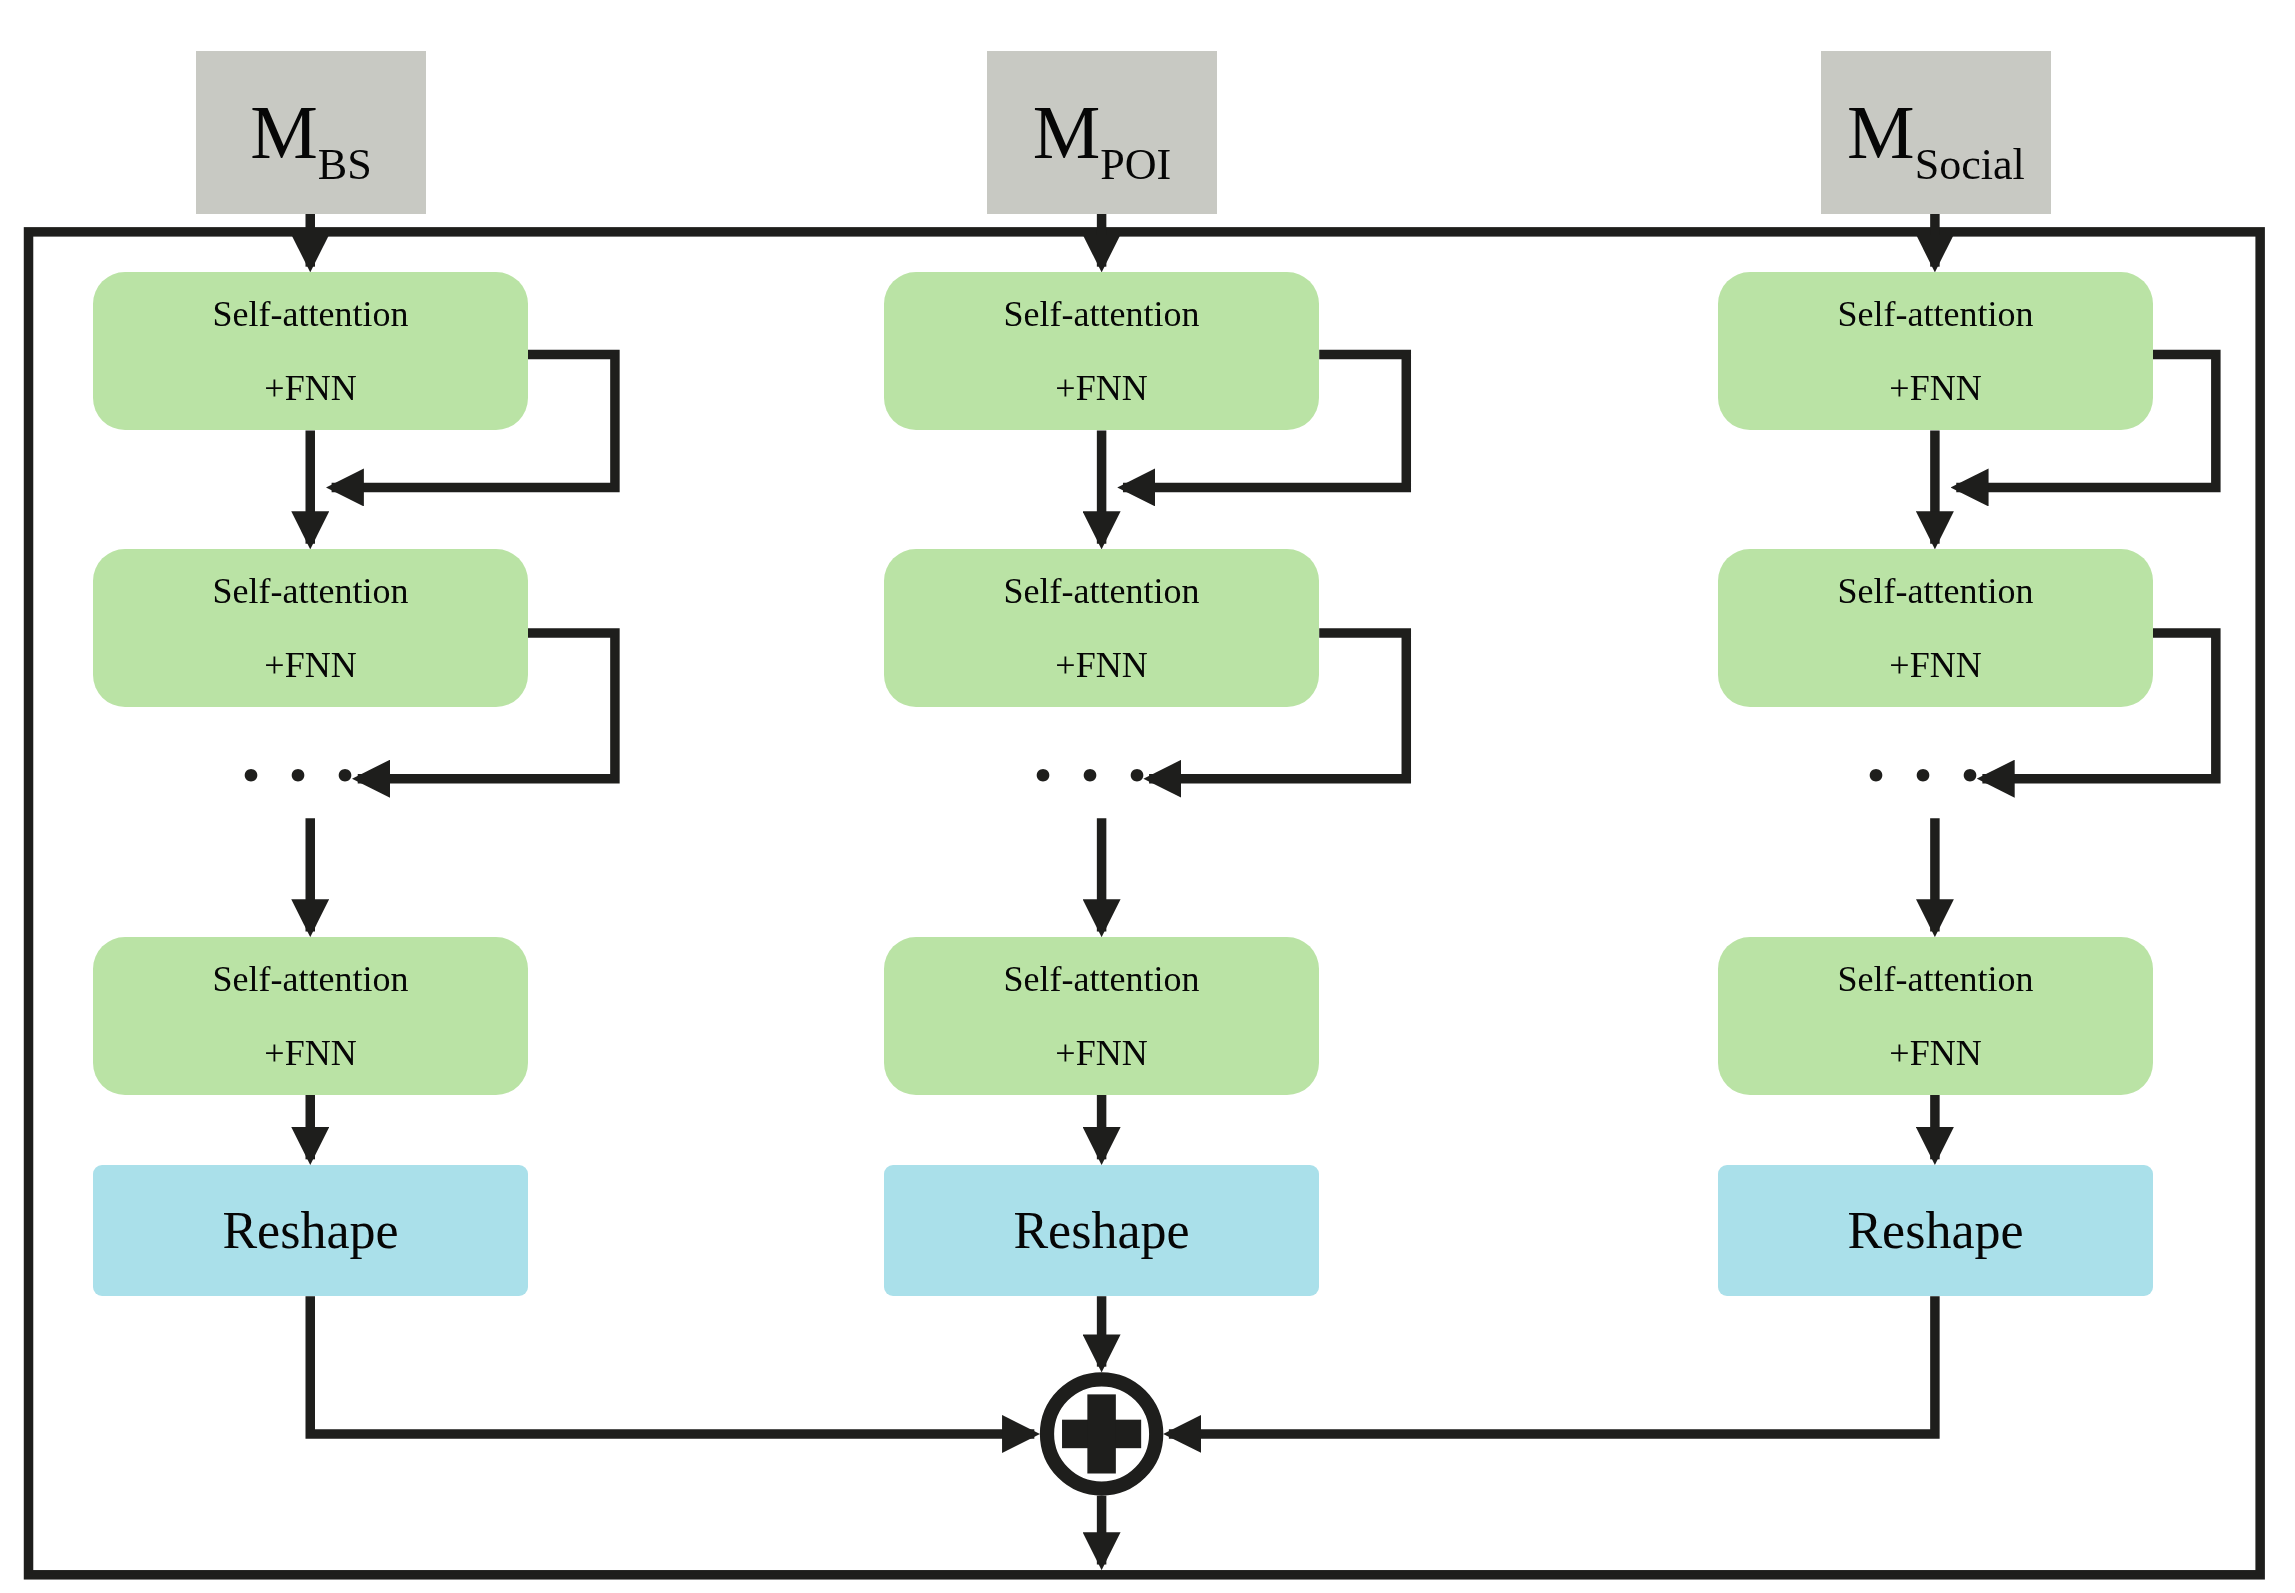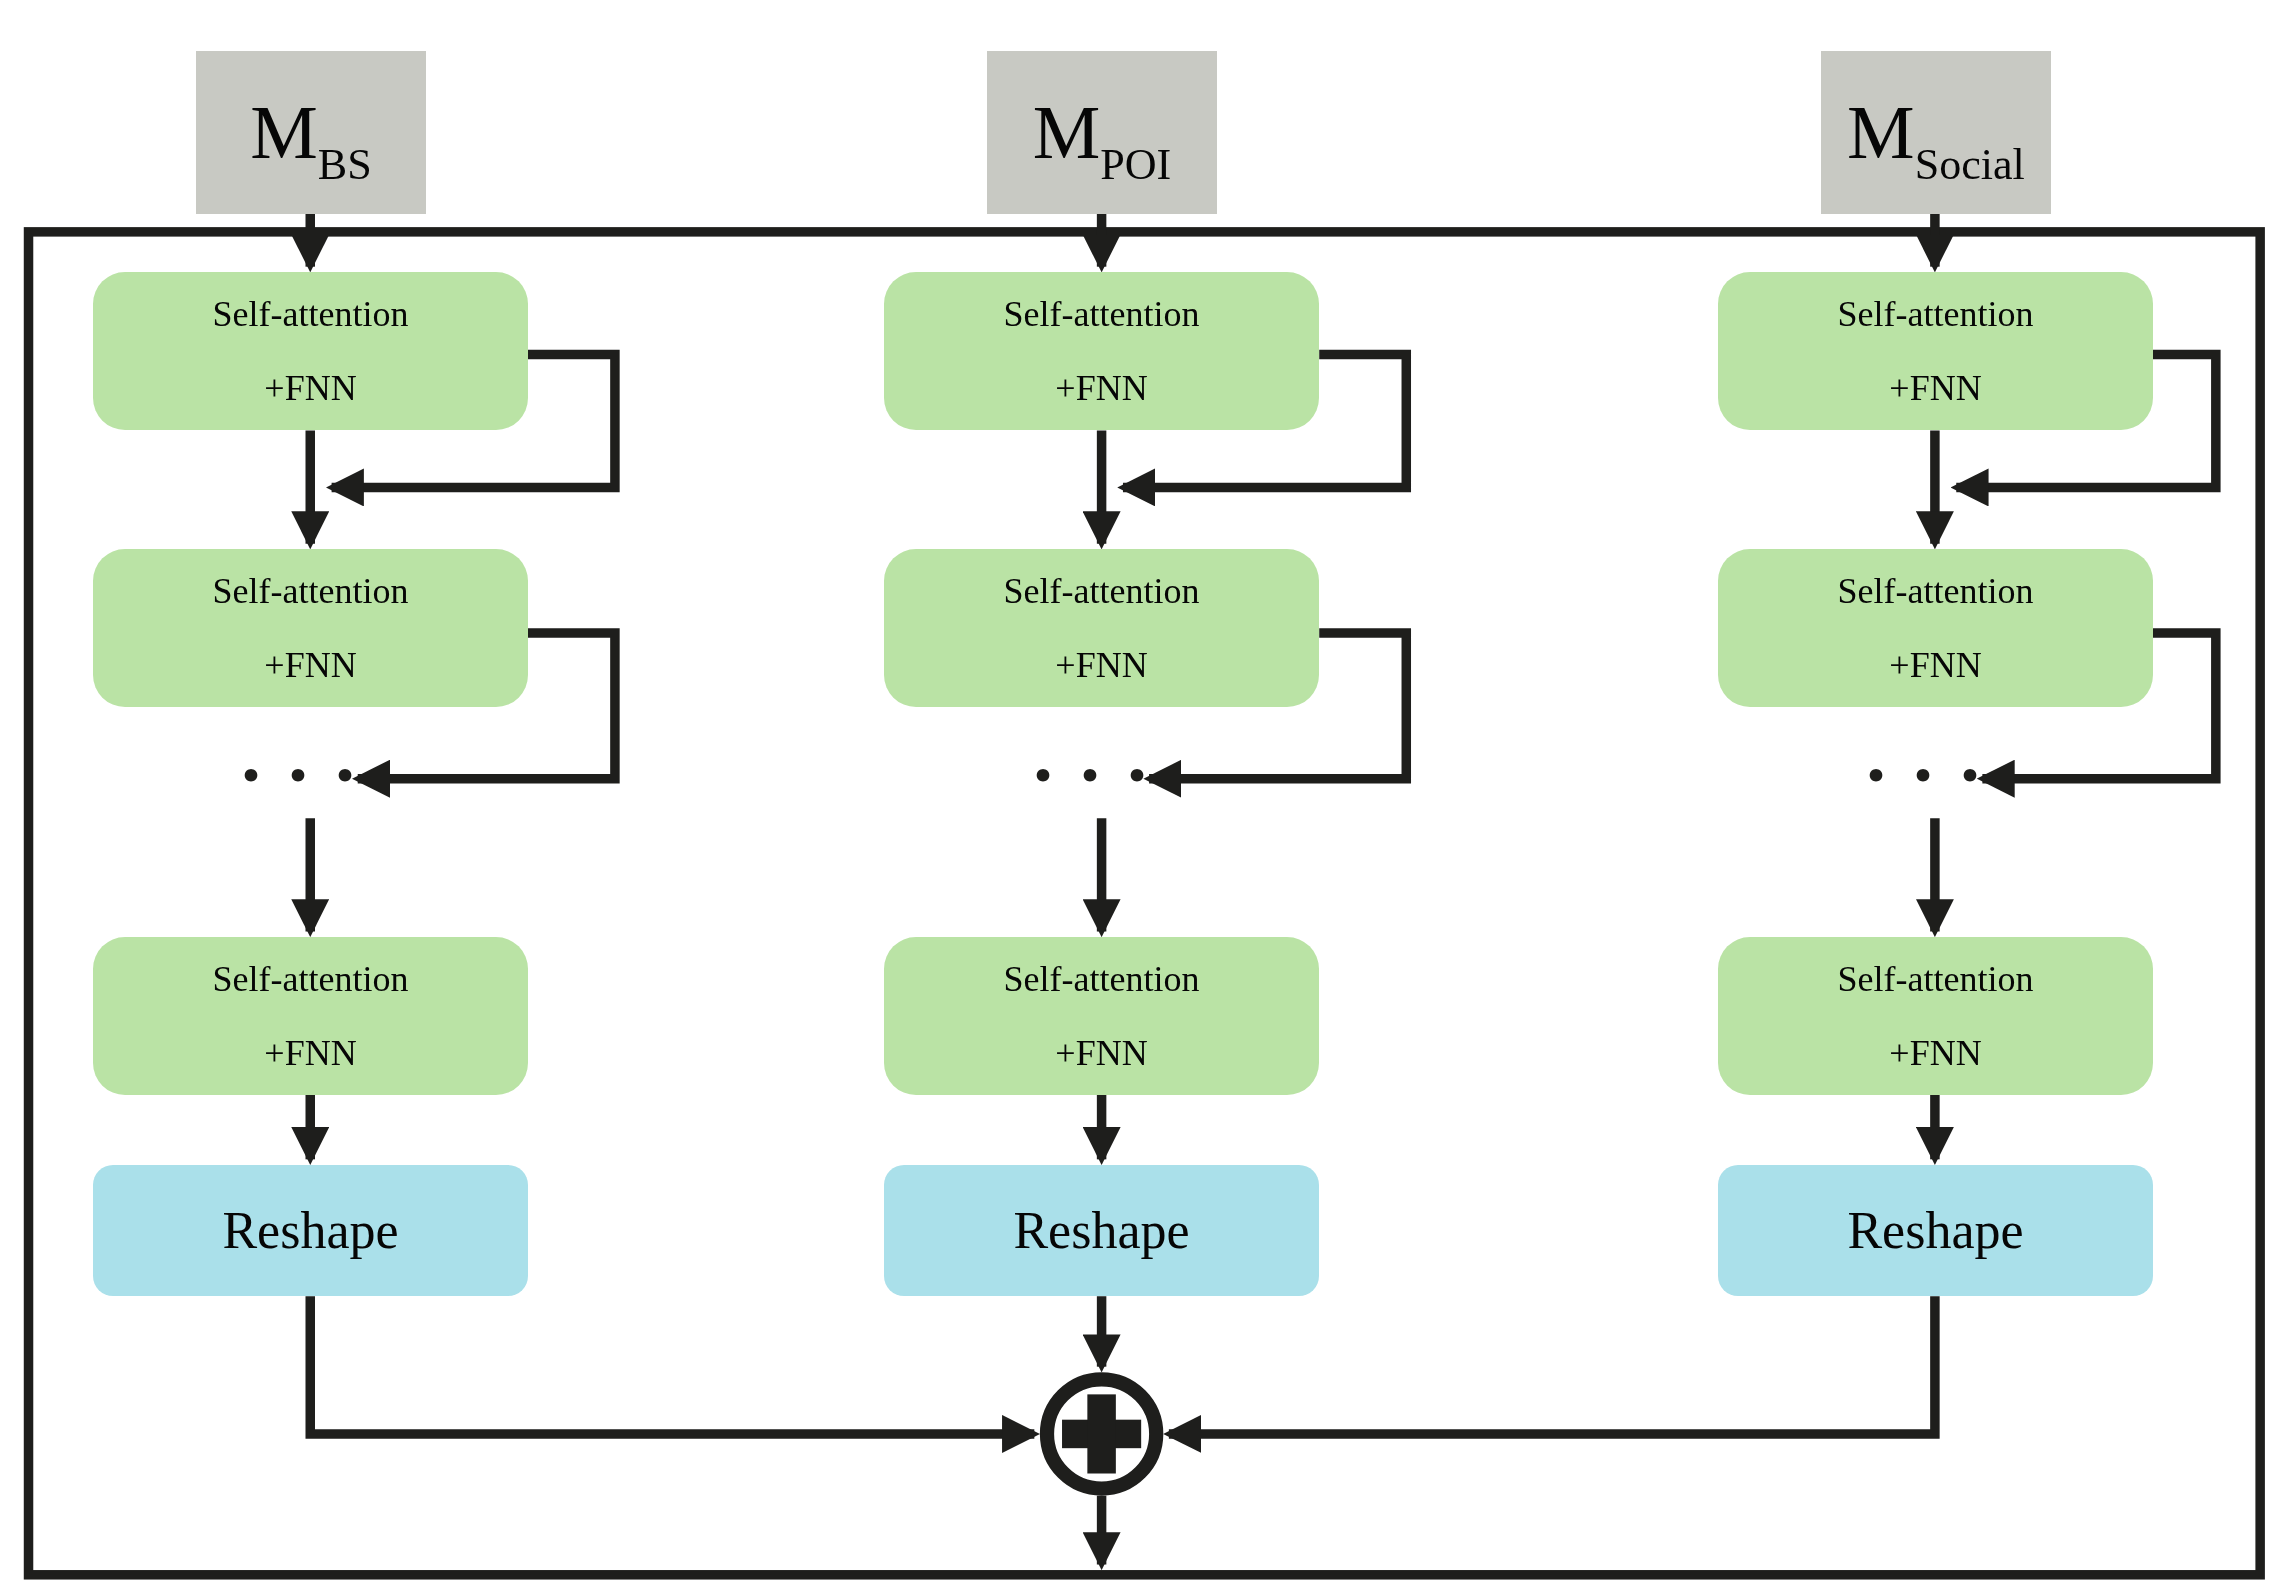--- a/index.html
+++ b/index.html
@@ -18,21 +18,21 @@
     position:absolute; display:flex; align-items:center; justify-content:center;
     text-align:center; color:var(--text,#060606);
   }
   .input-box { width:230px; height:163px; top:19px;
     background:var(--block-gray,#c8c9c3); font-size:76px;margin-top:32px; }
   .input-box sub { font-size:0.58em; line-height:0; position:relative; top:0.12em; }
   .block { width:435px; height:158px; flex-direction:column;
     background:var(--block-green,#bae3a5); border-radius:32px;
     font-size:36px; line-height:74px; }
   .reshape { width:435px; height:131px; top:1165px;
-    background:var(--block-cyan,#aae0ea); border-radius:20px; font-size:52px; }
+    background:var(--block-cyan,#aae0ea); border-radius:9px; font-size:52px; }
   .ellipsis { position:absolute; top:749px; width:198px; height:55px; line-height:55px;
     text-align:center; font-family:"DejaVu Sans",sans-serif; font-weight:bold;
     font-size:36px; letter-spacing:24px; color:var(--line,#1e1e1c); }
 </style>
 </head>
 <body>
 
 <div class="canvas">
 
   <svg class="overlay" viewBox="0 0 2900 2013">

